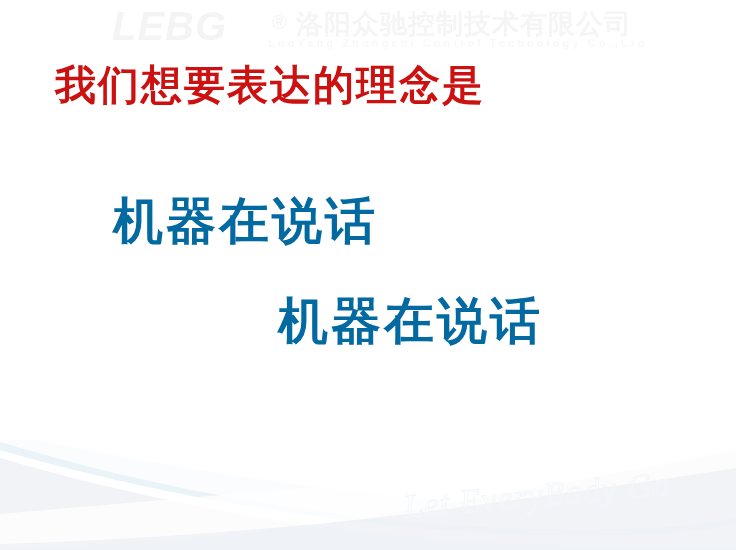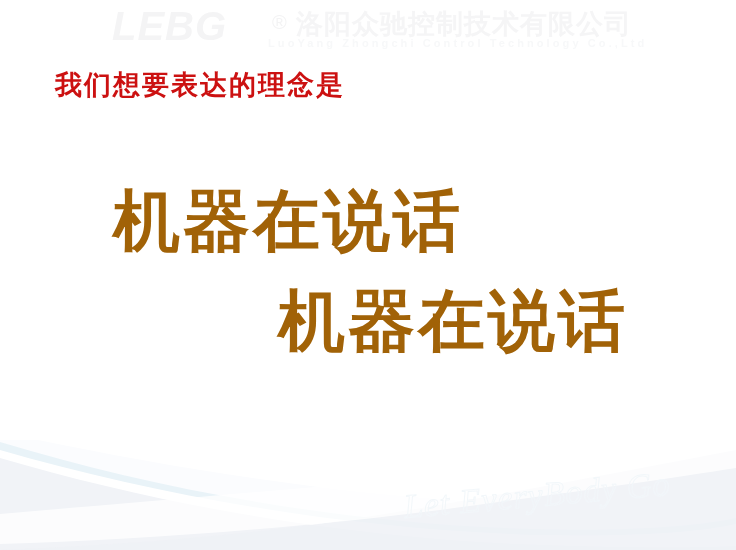--- a/index.html
+++ b/index.html
@@ -79,35 +79,35 @@
     line-height: 12px;
     white-space: nowrap;
   }
 
   
   .headline-red {
     position: absolute;
     left: 55px;
     top: 60px;
     font-family: "DejaVu Serif", "Liberation Serif", serif;
-    font-size: 27px;
+    font-size: 41px;
     font-weight: bold;
     color: #cc1111;
     letter-spacing: 2px;
     line-height: 50px;
     white-space: nowrap;
   }
 
   
   .blue-line {
     position: absolute;
     font-family: "DejaVu Serif", "Liberation Serif", serif;
-    font-size: 67px;
+    font-size: 50px;
     font-weight: bold;
-    color: #a16207;
+    color: #0369a1;
     letter-spacing: 3px;
     line-height: 78px;
     white-space: nowrap;
   }
   .blue-line-1 {
     left: 113px;
     top: 182px;
   }
   .blue-line-2 {
     left: 278px;

